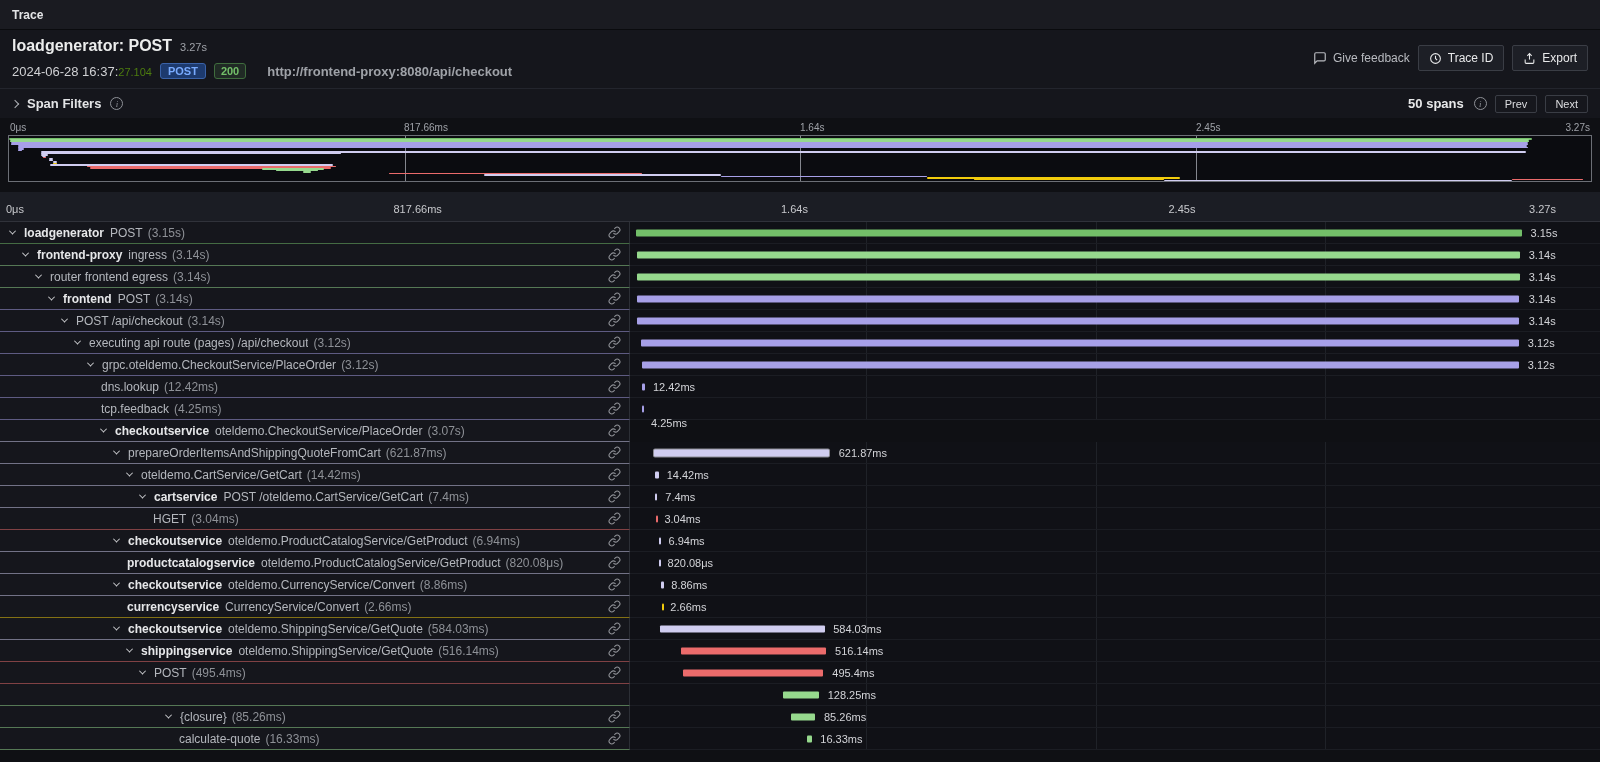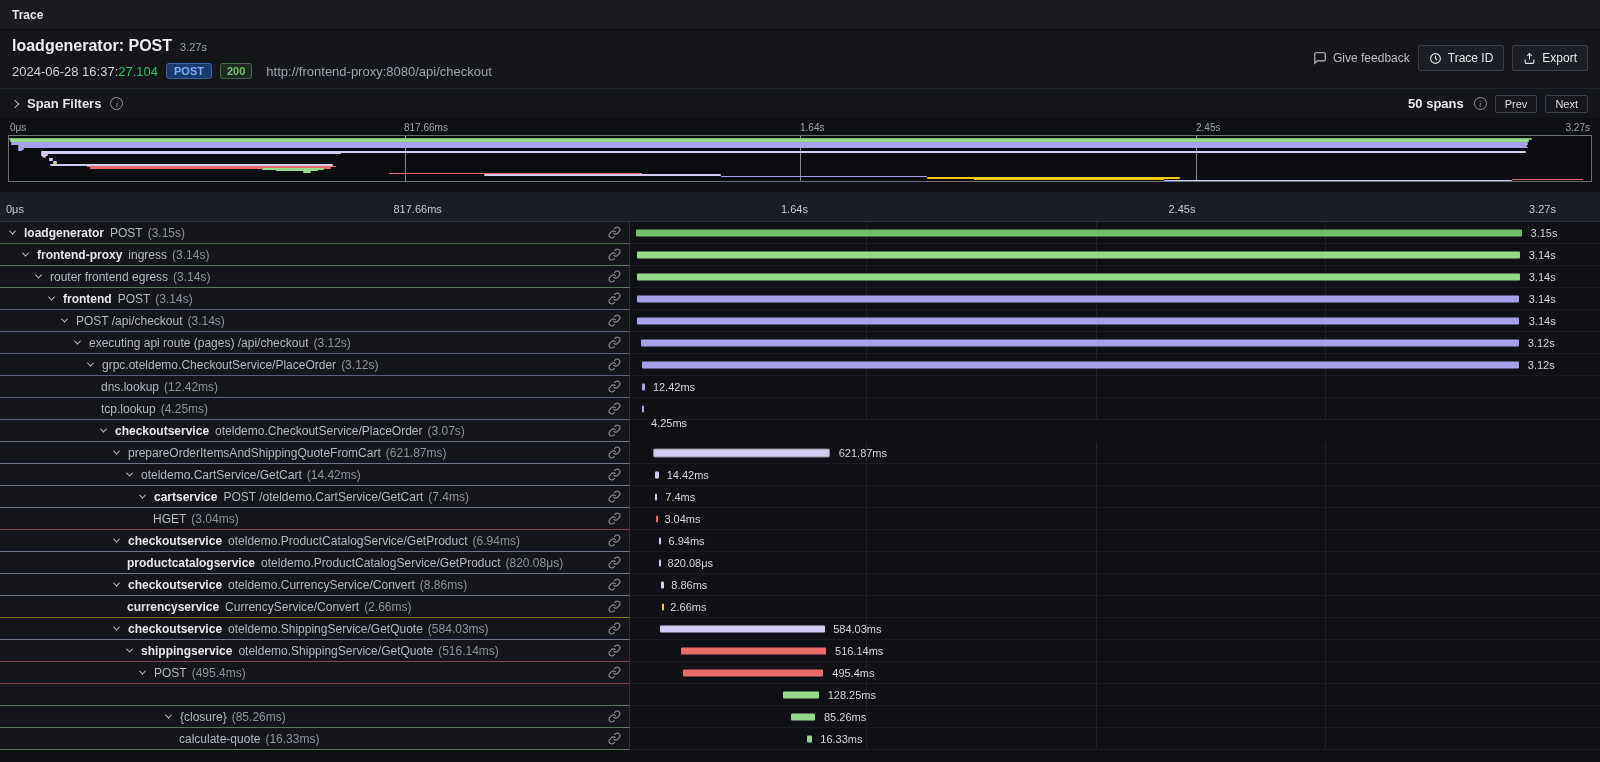--- a/index.html
+++ b/index.html
@@ -13,24 +13,24 @@
   
   .topbar{height:30px;display:flex;align-items:center;padding:0 12px;background:#1a1b21;border-bottom:1px solid #0a0b0e;}
   .topbar-title{font-size:12px;font-weight:700;color:#e3e4e6;}
   
   .trace-header{display:flex;justify-content:space-between;align-items:flex-start;background:#15161c;padding:7px 12px 9px 12px;}
   .title-line{display:flex;align-items:baseline;gap:8px;}
   .trace-title{font-size:16px;font-weight:700;color:#eceded;}
   .trace-duration{font-size:11px;color:#9fa2a8;}
   .meta-line{display:flex;align-items:center;gap:8px;margin-top:8px;}
   .ts-main{font-size:13px;color:#d0d1d4;}
-  .ts-frac{font-size:13px;color:#22c55e;}
+  .ts-frac{font-size:11px;color:#4d7c0f;}
   .badge-method{background:#1d3a6e;color:#79abff;border:1px solid #3a62a8;font-size:11px;font-weight:700;padding:1px 7px;border-radius:3px;}
   .badge-status{background:rgba(115,191,105,.12);color:#73bf69;border:1px solid #3f6c3d;font-size:11px;font-weight:700;padding:1px 6px;border-radius:3px;}
-  .trace-url{font-size:13px;color:#9fa2a8;margin-left:6px;}
+  .trace-url{font-size:13px;color:#9fa2a8;margin-left:13px;font-weight:bold;}
   .th-right{display:flex;align-items:center;gap:8px;padding-top:8px;}
   .ghost-btn{display:flex;align-items:center;gap:6px;background:none;border:none;color:#b9bbc0;font-size:12px;cursor:pointer;font-family:inherit;}
   .sec-btn{display:flex;align-items:center;gap:6px;background:#1d1f26;border:1px solid #3a3d45;border-radius:2px;color:#e8e9ea;font-size:12px;font-weight:500;height:26px;padding:0 10px;cursor:pointer;font-family:inherit;}
   .sec-btn svg,.ghost-btn svg{display:block;}
   
   .filters-bar{height:30px;display:flex;justify-content:space-between;align-items:center;background:#15161c;border-top:1px solid #23252d;padding:0 12px;}
   .fb-left{display:flex;align-items:center;gap:9px;}
   .fb-title{font-size:13px;font-weight:700;color:#e3e4e6;}
   .fb-right{display:flex;align-items:center;gap:8px;}
   .span-count{font-size:13px;font-weight:700;color:#e8e9ea;margin-right:2px;}
@@ -387,21 +387,21 @@
       <div class="tl-area">
             <div class="bar" style="left: 0.6%; width: 0.38%; background: rgb(167, 160, 232);"></div>
             <span class="bar-label" style="left: 1.4%;">12.42ms</span>
           </div>
     </div>
   </div>
       <div class="row">
     <div class="cell-left" style="border-bottom-color: rgba(167, 160, 232, 0.5);">
       <span class="indent" style="width: 91px;"></span>
 
-      <span class="op">tcp.lookup</span>
+      <span class="op">tcp.feedback</span>
       <span class="sdur">(4.25ms)</span>
       <span class="linkicon">
         <svg width="13" height="13" viewBox="0 0 24 24" fill="none" stroke="#8e9096" stroke-width="2">
           <path d="M10 13a5 5 0 0 0 7.54.54l3-3a5 5 0 0 0-7.07-7.07l-1.72 1.71"></path>
           <path d="M14 11a5 5 0 0 0-7.54-.54l-3 3a5 5 0 0 0 7.07 7.07l1.71-1.71"></path>
         </svg>
       </span>
     </div>
     <div class="cell-right">
       <div class="tl-area">

